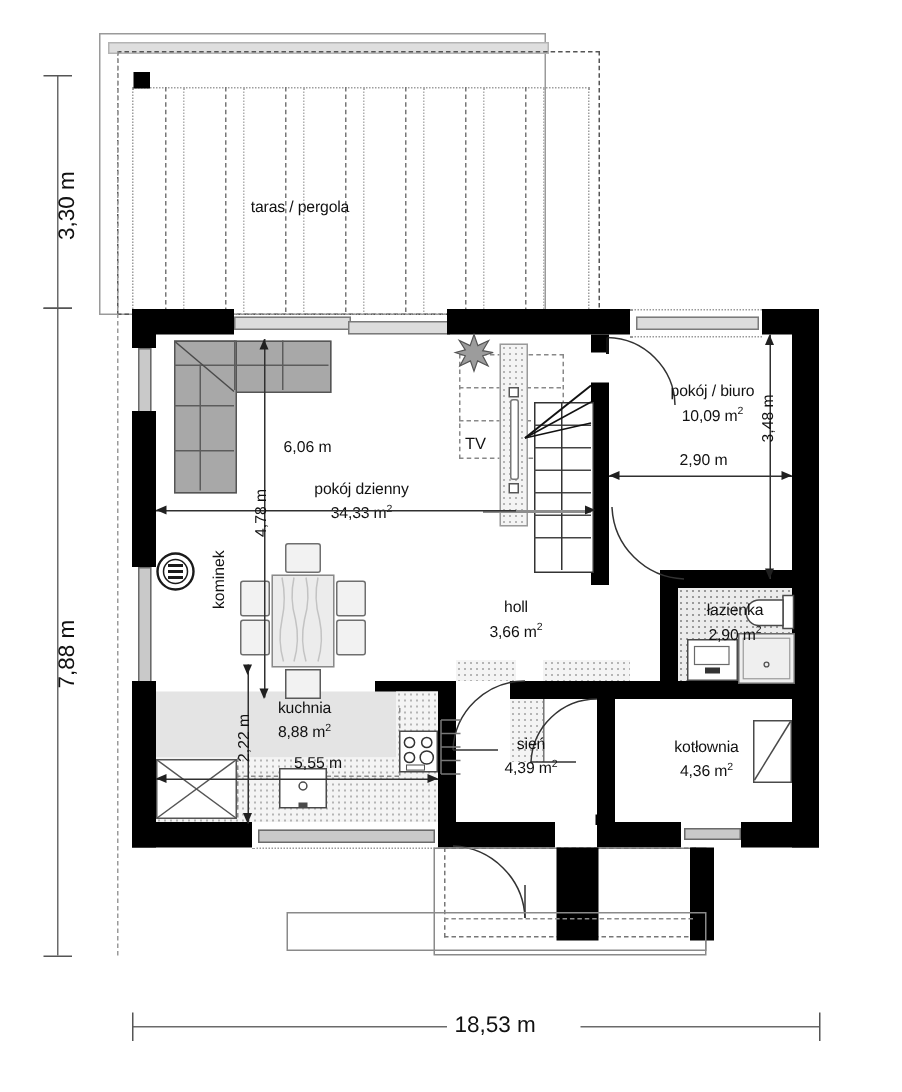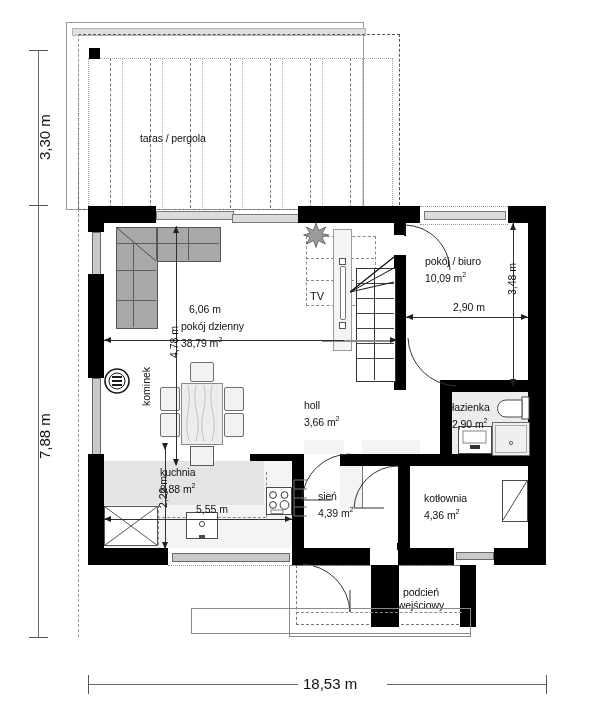--- a/index.html
+++ b/index.html
@@ -24,21 +24,21 @@
     background-size:4px 4px;
   }
   .fill-dots-lite{
     background-color:#f4f4f4;
     background-image:radial-gradient(#b5b5b5 0.5px, transparent 0.6px);
     background-size:4px 4px;
   }
 
   
   .lbl{
-    font-size:10.5px;line-height:12.5px;
+    font-size:10.5px;line-height:12.5px;text-align:center;
     color:#111;white-space:nowrap;letter-spacing:-0.1px;
   }
   .lbl.two{line-height:13px;}
   .lbl sup{font-size:7px;vertical-align:super;}
   .lbl-vert{
     font-size:10.5px;color:#111;white-space:nowrap;
     transform:rotate(-90deg);transform-origin:left top;
   }
   .dim{font-size:10.5px;color:#111;white-space:nowrap;}
   .dim-big{font-size:15px;color:#111;white-space:nowrap;letter-spacing:0px;}
@@ -334,30 +334,26 @@
     <line x1="0" y1="29" x2="13" y2="29" stroke="#777" stroke-width="1"></line>
     <line x1="0" y1="38" x2="13" y2="38" stroke="#777" stroke-width="1"></line>
     <line x1="0" y1="2" x2="0" y2="38" stroke="#777" stroke-width="1"></line>
   </svg>
 
   <div class="abs ol-solid" style="left:289px;top:565px;width:180px;height:70px;border-color:#8a8a8a;"></div>
   <div class="abs ol-dash" style="left:296px;top:565px;width:166px;height:58px;border-color:#777;"></div>
   <div class="abs wall" style="left:371px;top:565px;width:28px;height:62px;"></div>
   <div class="abs wall" style="left:460px;top:565px;width:16px;height:62px;"></div>
   <div class="abs wall" style="left:397px;top:543px;width:10px;height:7px;"></div>
-  <div class="abs lbl two" style="left:378px;top:586px;width:86px;text-align:center;">
-    <div>podcień</div>
-    <div>wejściowy</div>
-  </div>
   <div class="abs ol-solid" style="left:191px;top:608px;width:278px;height:24px;border-color:#8a8a8a;"></div>
   <div class="abs" style="left:296px;top:612px;width:166px;height:0;border-top:1px dashed #8a8a8a;"></div>
 
   <div class="abs lbl two" style="left:181px;top:320px;width:120px;">
     <div>pokój dzienny</div>
-    <div><span>38,79</span>&nbsp;<span>m</span><sup>2</sup></div>
+    <div><span>34,33</span>&nbsp;<span>m</span><sup>2</sup></div>
   </div>
 
   <div class="abs lbl two" style="left:160px;top:466px;width:86px;">
     <div>kuchnia</div>
     <div><span>8,88</span>&nbsp;<span>m</span><sup>2</sup></div>
   </div>
 
   <div class="abs lbl two" style="left:304px;top:399px;width:80px;">
     <div>holl</div>
     <div><span>3,66</span>&nbsp;<span>m</span><sup>2</sup></div>
@@ -378,21 +374,21 @@
     <div><span>2,90</span>&nbsp;<span>m</span><sup>2</sup></div>
   </div>
 
   <div class="abs lbl two" style="left:424px;top:492px;width:94px;">
     <div>kotłownia</div>
     <div><span>4,36</span>&nbsp;<span>m</span><sup>2</sup></div>
   </div>
 
   <div class="abs dline-h" style="left:104px;top:340px;width:240px;"></div>
   <div class="abs arrow-l" style="left:104px;top:337px;"></div>
-  <div class="abs dim" style="left:189px;top:303px;">6,06 m</div>
+  <div class="abs dim" style="left:189px;top:292px;">6,06 m</div>
 
   <div class="abs dline-v" style="left:176px;top:226px;height:239px;"></div>
   <div class="abs arrow-u" style="left:173px;top:226px;"></div>
   <div class="abs arrow-d" style="left:173px;top:459px;"></div>
   <div class="abs lbl-vert" style="left:168px;top:358px;">4,78 m</div>
 
   <div class="abs dline-h" style="left:104px;top:519px;width:188px;"></div>
   <div class="abs arrow-l" style="left:104px;top:516px;"></div>
   <div class="abs arrow-r" style="left:285px;top:516px;"></div>
   <div class="abs dim" style="left:196px;top:503px;">5,55 m</div>

